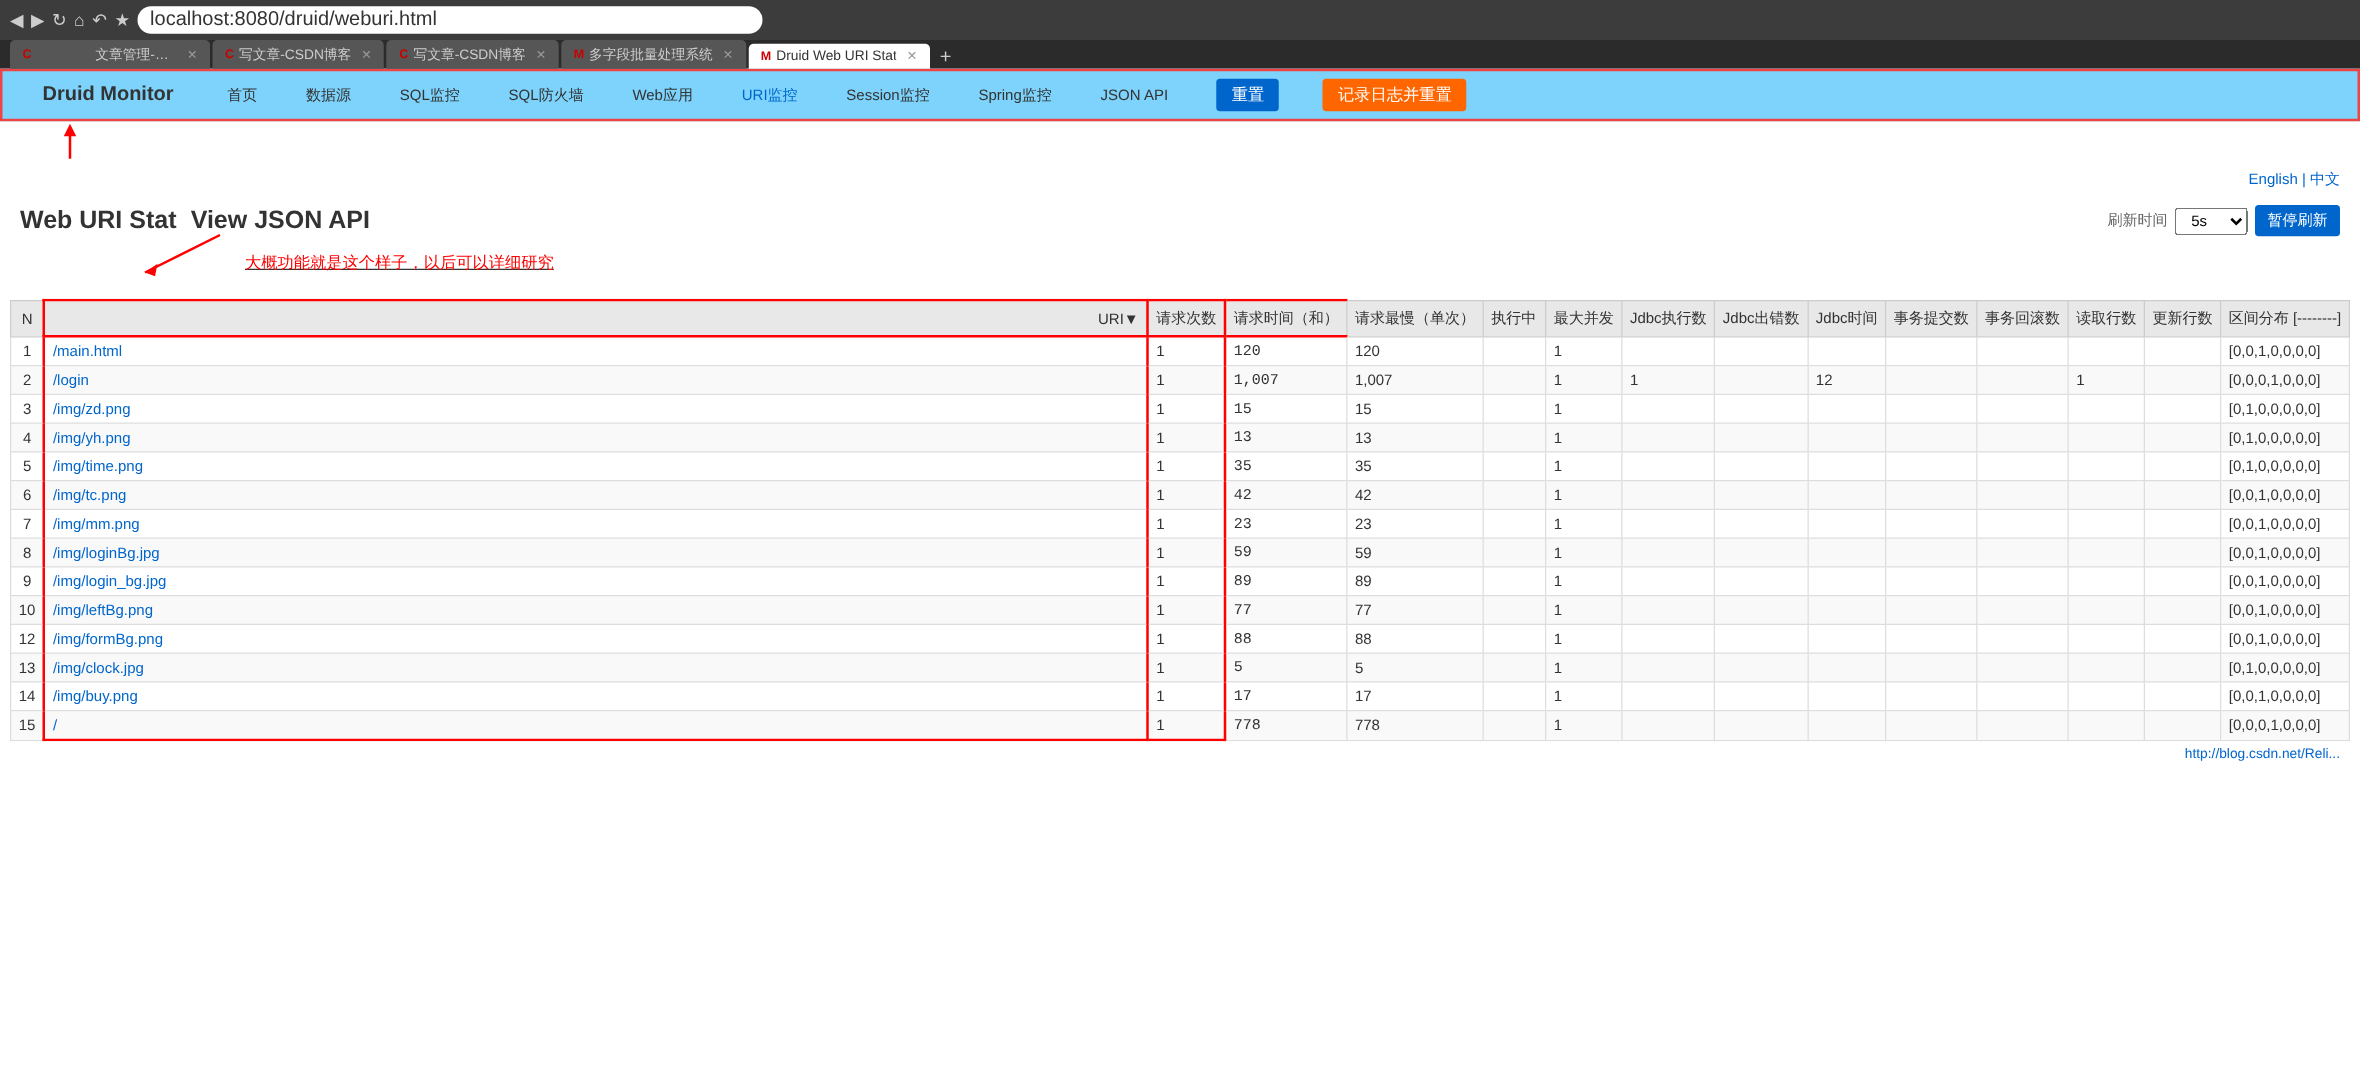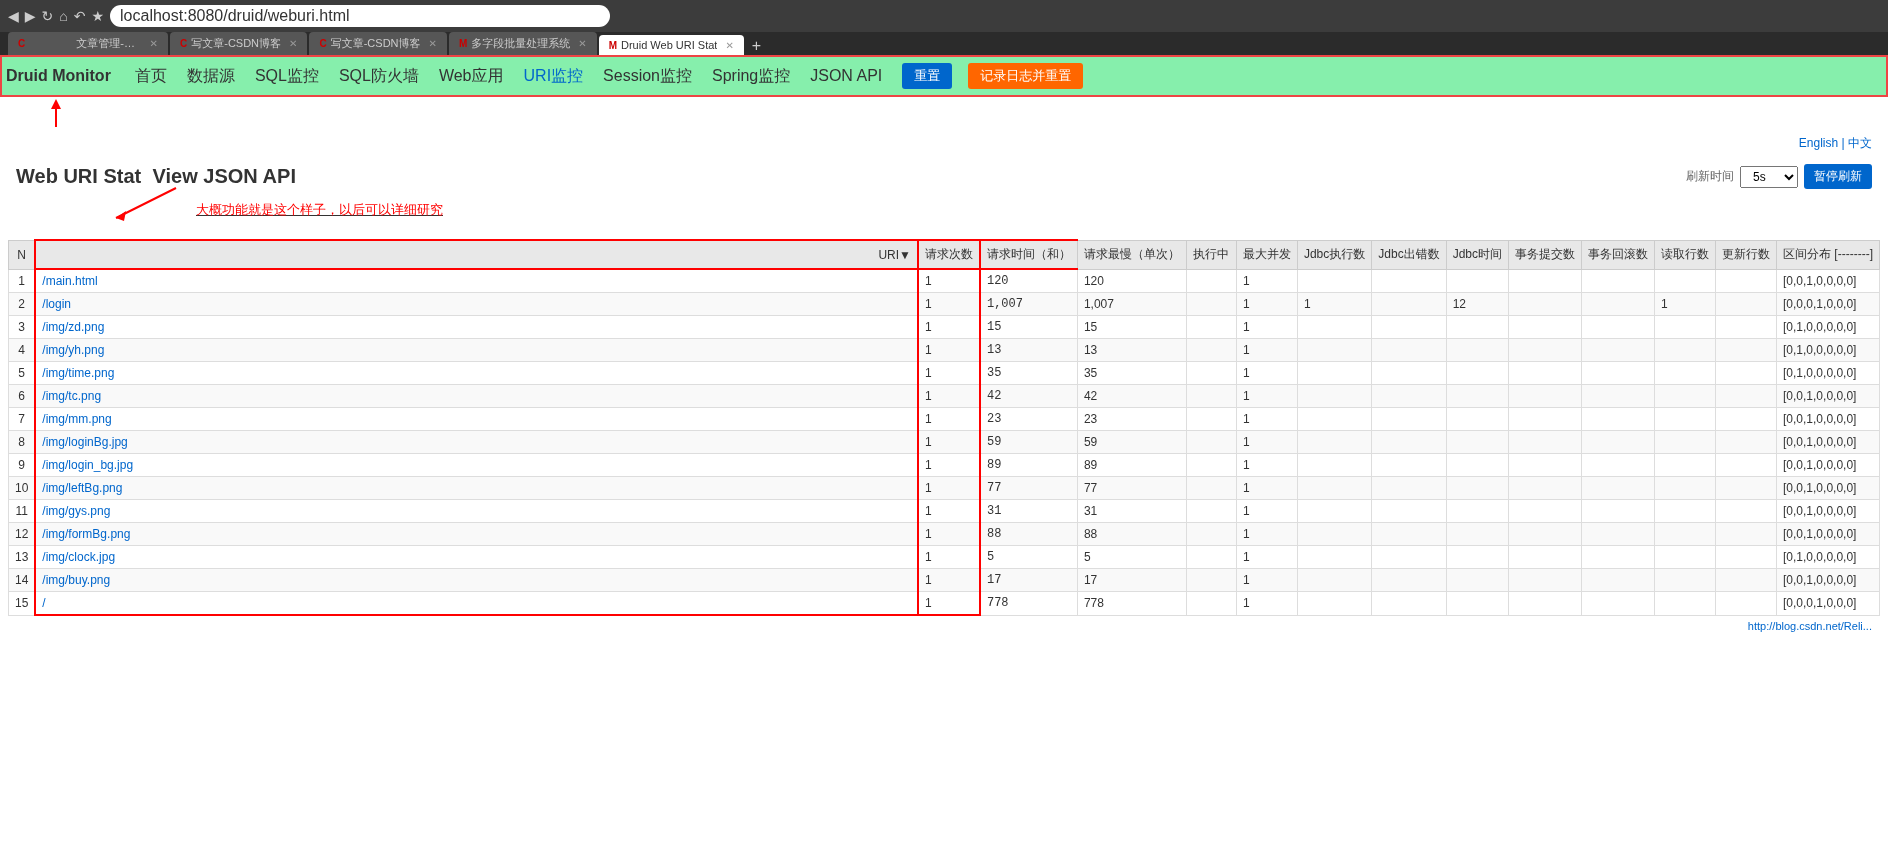--- a/index.html
+++ b/index.html
@@ -7,23 +7,23 @@
 
     
     .browser-chrome { background: #3c3c3c; padding: 4px 8px; display: flex; align-items: center; gap: 6px; height: 32px; }
     .address-bar { flex: 1; background: #fff; border-radius: 12px; padding: 2px 10px; font-size: 16px; color: #333; max-width: 500px; }
     .browser-tabs { background: #2b2b2b; display: flex; align-items: flex-end; padding: 0 8px; }
     .browser-tab { background: #565656; color: #ccc; font-size: 11px; padding: 4px 10px; border-radius: 4px 4px 0 0; margin-right: 2px; cursor: pointer; display: flex; align-items: center; gap: 4px; max-width: 160px; white-space: nowrap; overflow: hidden; text-overflow: ellipsis; }
     .browser-tab.active { background: #fff; color: #333; }
     .browser-tab .close-x { color: #999; margin-left: 4px; font-size: 10px; }
 
     
-    .nav-bar { border: 2px solid #e44; padding: 6px 4px; display: flex; align-items: center; gap: 12px; background: #86efac; }
+    .nav-bar { border: 2px solid #e44; padding: 6px 32px; display: flex; align-items: center; gap: 31px; background: #7dd3fc; }
     .nav-brand { font-size: 16px; font-weight: bold; color: #333; margin-right: 8px; }
-    .nav-link { color: #333; font-size: 16px; text-decoration: none; cursor: pointer; padding: 2px 4px; }
+    .nav-link { color: #333; font-size: 12px; text-decoration: none; cursor: pointer; padding: 2px 4px; }
     .nav-link.active { color: #0066cc; }
     .nav-btn { background: #0066cc; color: #fff; border: none; padding: 4px 12px; border-radius: 3px; cursor: pointer; font-size: 13px; margin-left: 4px; }
     .nav-btn.orange { background: #ff6600; }
 
     
     .top-area { display: flex; justify-content: flex-end; padding: 4px 16px; }
     .lang-links { font-size: 12px; color: #0066cc; }
     .lang-links a { color: #0066cc; text-decoration: none; cursor: pointer; }
 
     
@@ -345,37 +345,20 @@
           <td class="col-jdbc-exec"></td>
           <td class="col-jdbc-err"></td>
           <td class="col-jdbc-time"></td>
           <td class="col-tx-commit"></td>
           <td class="col-tx-rollback"></td>
           <td class="col-read-rows"></td>
           <td class="col-update-rows"></td>
           <td class="col-range">[0,0,1,0,0,0,0]</td>
         </tr>
         <tr>
-          <td class="col-n">11</td>
-          <td class="col-uri" style="border-left: 2px solid red; border-right: 2px solid red;"><a href="#">/img/gys.png</a></td>
-          <td class="col-requests" style="border-left: 2px solid red; border-right: 2px solid red;">1</td>
-          <td class="col-time-sum">31</td>
-          <td class="col-time-max">31</td>
-          <td class="col-running"></td>
-          <td class="col-concurrent">1</td>
-          <td class="col-jdbc-exec"></td>
-          <td class="col-jdbc-err"></td>
-          <td class="col-jdbc-time"></td>
-          <td class="col-tx-commit"></td>
-          <td class="col-tx-rollback"></td>
-          <td class="col-read-rows"></td>
-          <td class="col-update-rows"></td>
-          <td class="col-range">[0,0,1,0,0,0,0]</td>
-        </tr>
-        <tr>
           <td class="col-n">12</td>
           <td class="col-uri" style="border-left: 2px solid red; border-right: 2px solid red;"><a href="#">/img/formBg.png</a></td>
           <td class="col-requests" style="border-left: 2px solid red; border-right: 2px solid red;">1</td>
           <td class="col-time-sum">88</td>
           <td class="col-time-max">88</td>
           <td class="col-running"></td>
           <td class="col-concurrent">1</td>
           <td class="col-jdbc-exec"></td>
           <td class="col-jdbc-err"></td>
           <td class="col-jdbc-time"></td>

